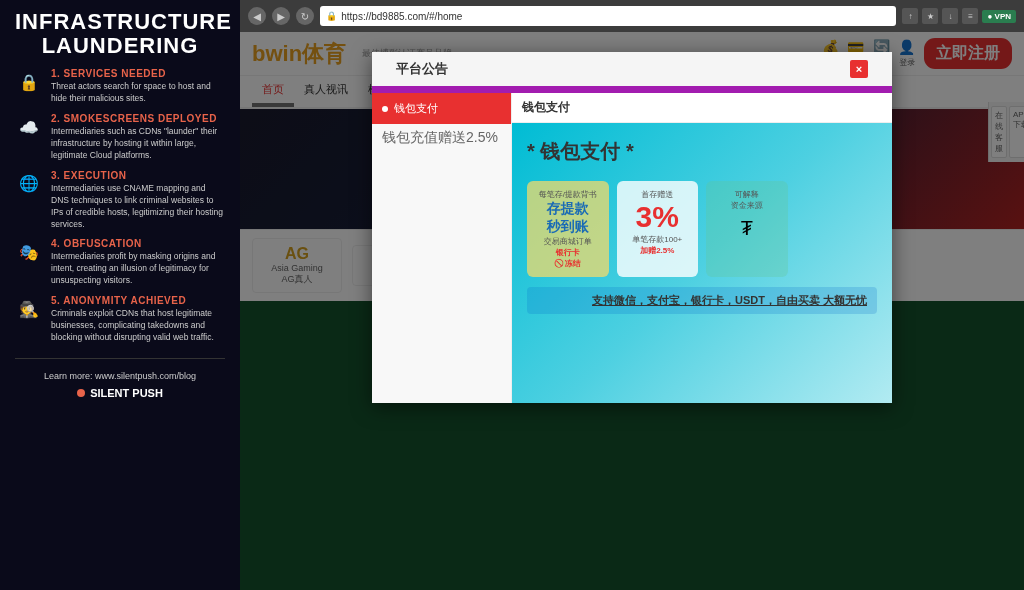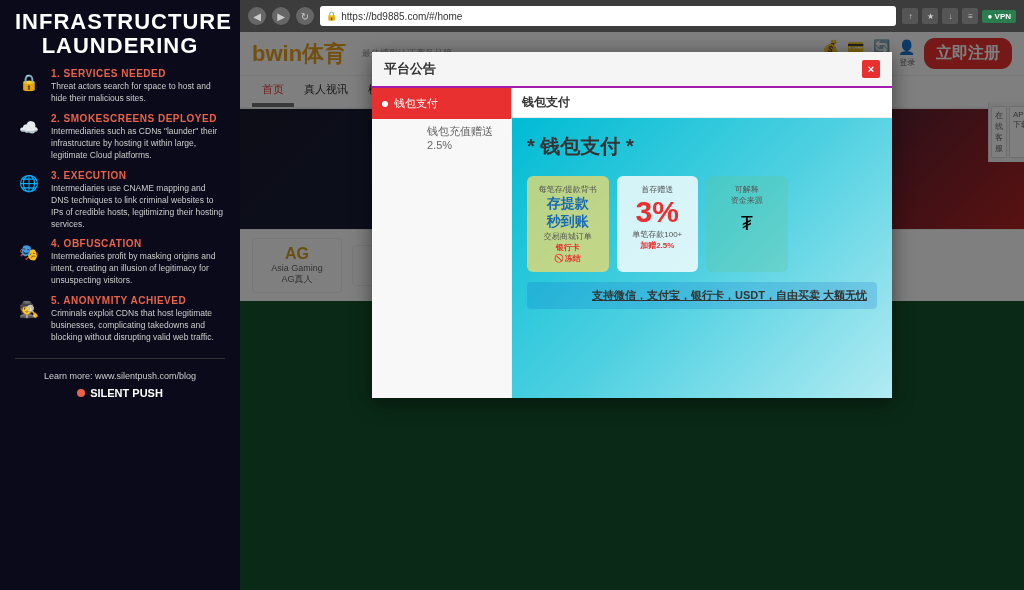--- a/index.html
+++ b/index.html
@@ -242,22 +242,22 @@
       background: #fff;
       border-radius: 4px;
       width: 520px;
       max-height: 460px;
       display: flex;
       flex-direction: column;
       box-shadow: 0 4px 20px rgba(0,0,0,0.5);
     }
     .modal-header {
       background: #f5f5f5;
-      padding: 8px 12px;
-      border-bottom: 2px solid #a21caf;
+      padding: 8px 24px;
+      border-bottom: 7px solid #a21caf;
       display: flex;
       align-items: center;
       justify-content: space-between;
     }
     .modal-title { font-size: 13px; font-weight: 700; color: #333; }
     .modal-close {
       background: #e83030;
       color: #fff;
       width: 18px; height: 18px;
       border-radius: 2px;
@@ -287,23 +287,22 @@
     .modal-sidebar-item.active {
       background: #e83030;
       color: #fff;
     }
     .modal-sidebar-item .dot {
       width: 6px; height: 6px; border-radius: 50%;
       background: currentColor;
     }
     .modal-sidebar-sub {
       padding: 5px 10px;
-      font-size: 11px;
+      font-size: 14px;
       color: #666;
-      margin-left: 45px;
     }
     .modal-content {
       flex: 1;
       overflow: auto;
     }
     .modal-banner {
       background: linear-gradient(135deg, #00bcd4, #4dd0e1, #b2ebf2);
       padding: 15px;
       position: relative;
       min-height: 280px;

